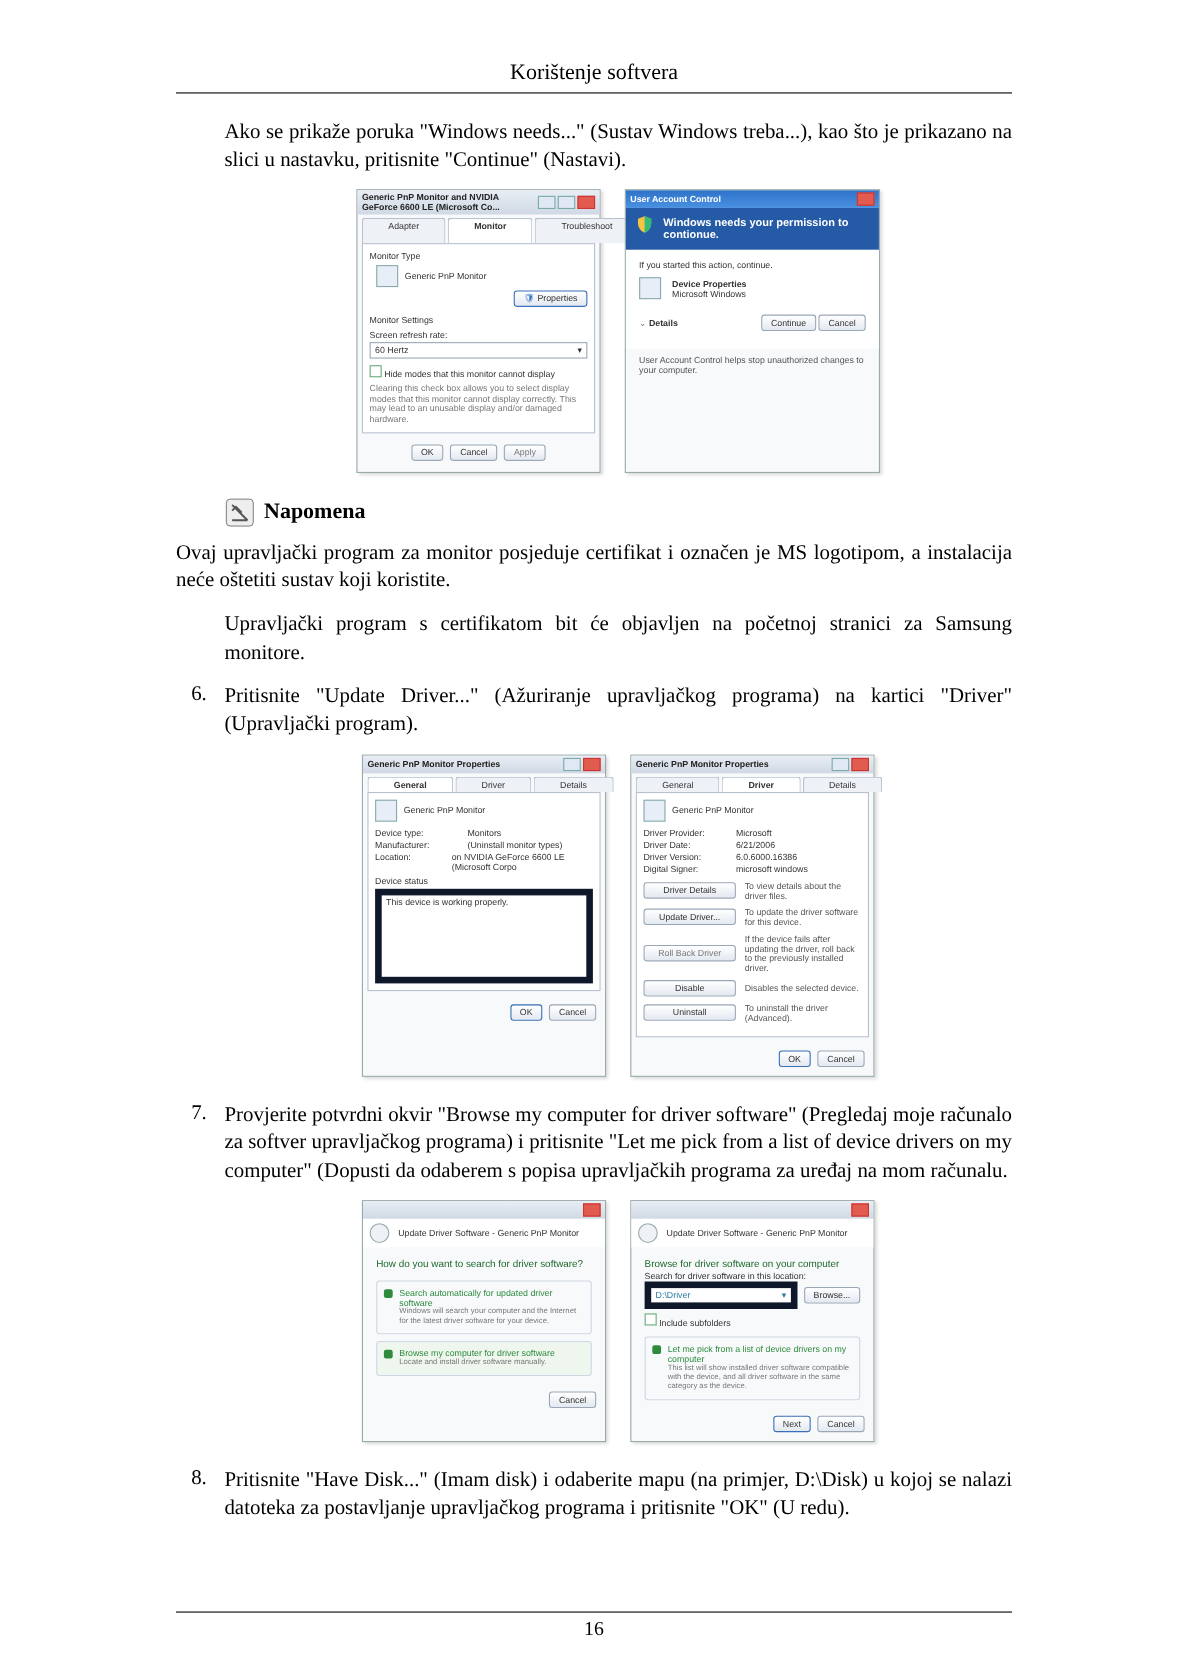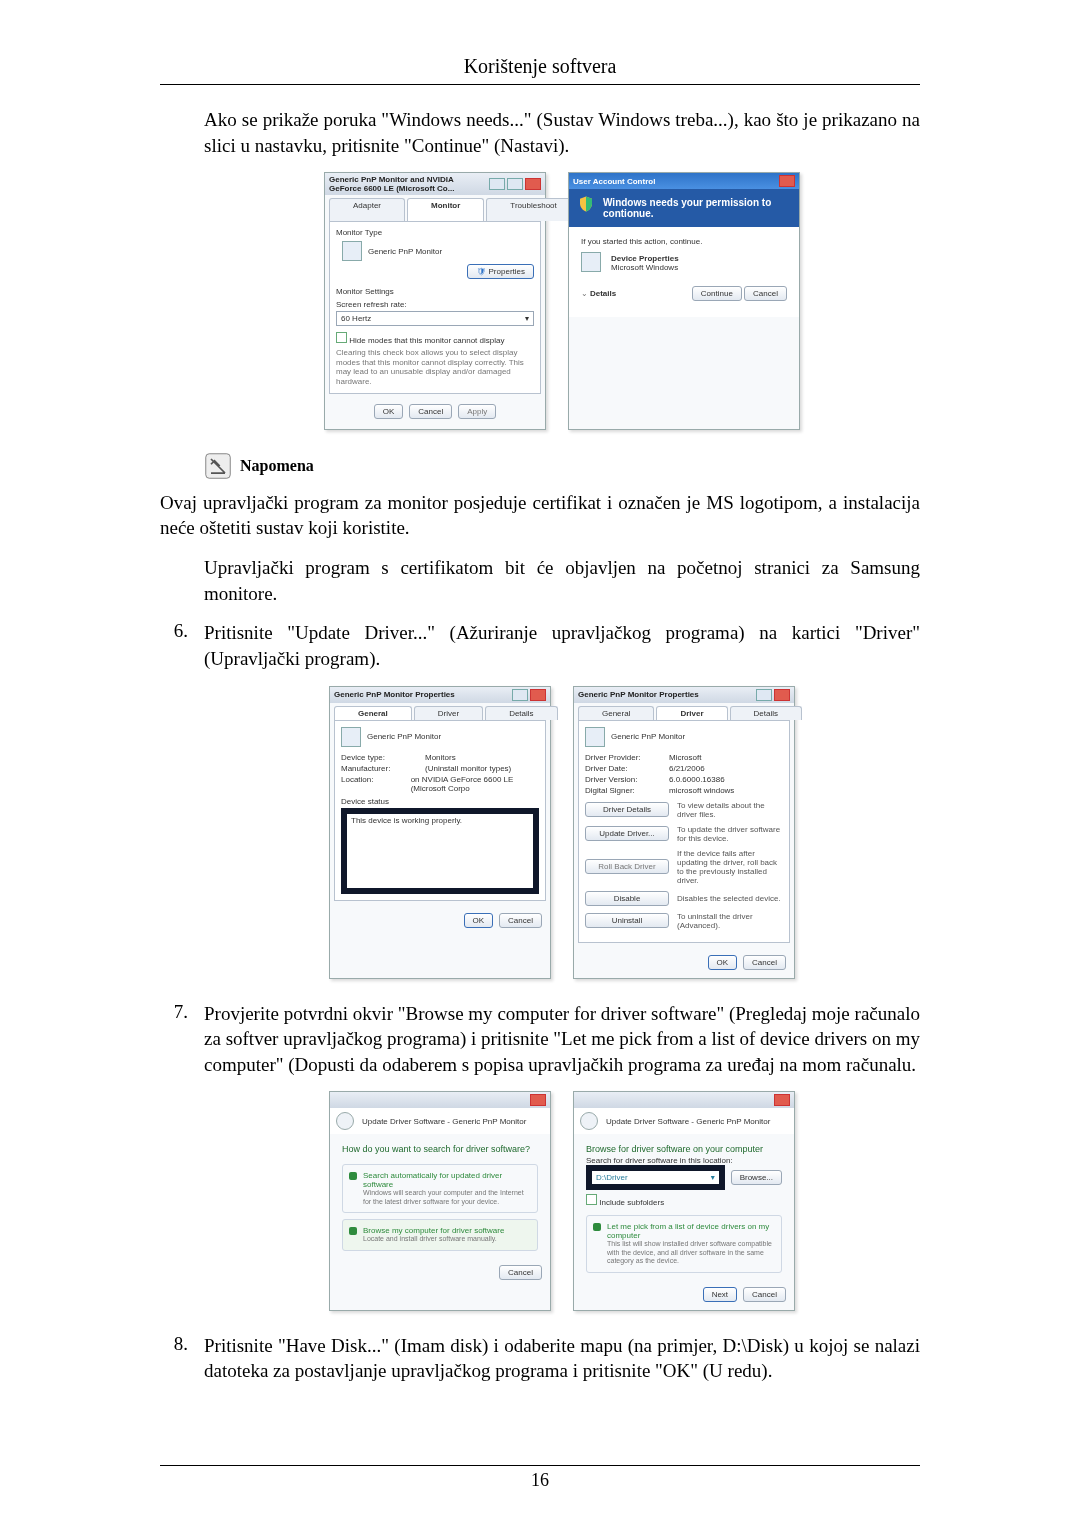--- a/index.html
+++ b/index.html
@@ -34,21 +34,21 @@
     display: flex;
     align-items: center;
     gap: 8px;
     margin: 22px 0 10px 0;
   }
   .note-icon {
     width: 28px;
     height: 28px;
   }
   .note-title {
-    font-size: 16px;
+    font-size: 20px;
     font-weight: 700;
   }
   .ol-item {
     display: flex;
     gap: 16px;
     margin: 0 0 14px 0;
   }
   .ol-num {
     width: 28px;
     flex-shrink: 0;
@@ -299,20 +299,21 @@
           <span>
             <span class="grey-text">⌄</span>
             <span class="label" style="font-weight:700">Details</span>
           </span>
           <span>
             <span class="btn">Continue</span>
             <span class="btn">Cancel</span>
           </span>
         </div>
       </div>
+      <div class="footnote">User Account Control helps stop unauthorized changes to your computer.</div>
     </div>
   </div>
 
   <div class="note-row" style="margin-left:44px">
     <svg class="note-icon" viewBox="0 0 32 32">
       <rect x="2" y="2" width="28" height="28" rx="4" fill="#eee" stroke="#777"></rect>
       <path d="M8 8 L24 24 M8 24 h16 M8 14 l4 -4 l6 6" stroke="#555" stroke-width="2" fill="none"></path>
     </svg>
     <span class="note-title">Napomena</span>
   </div>

